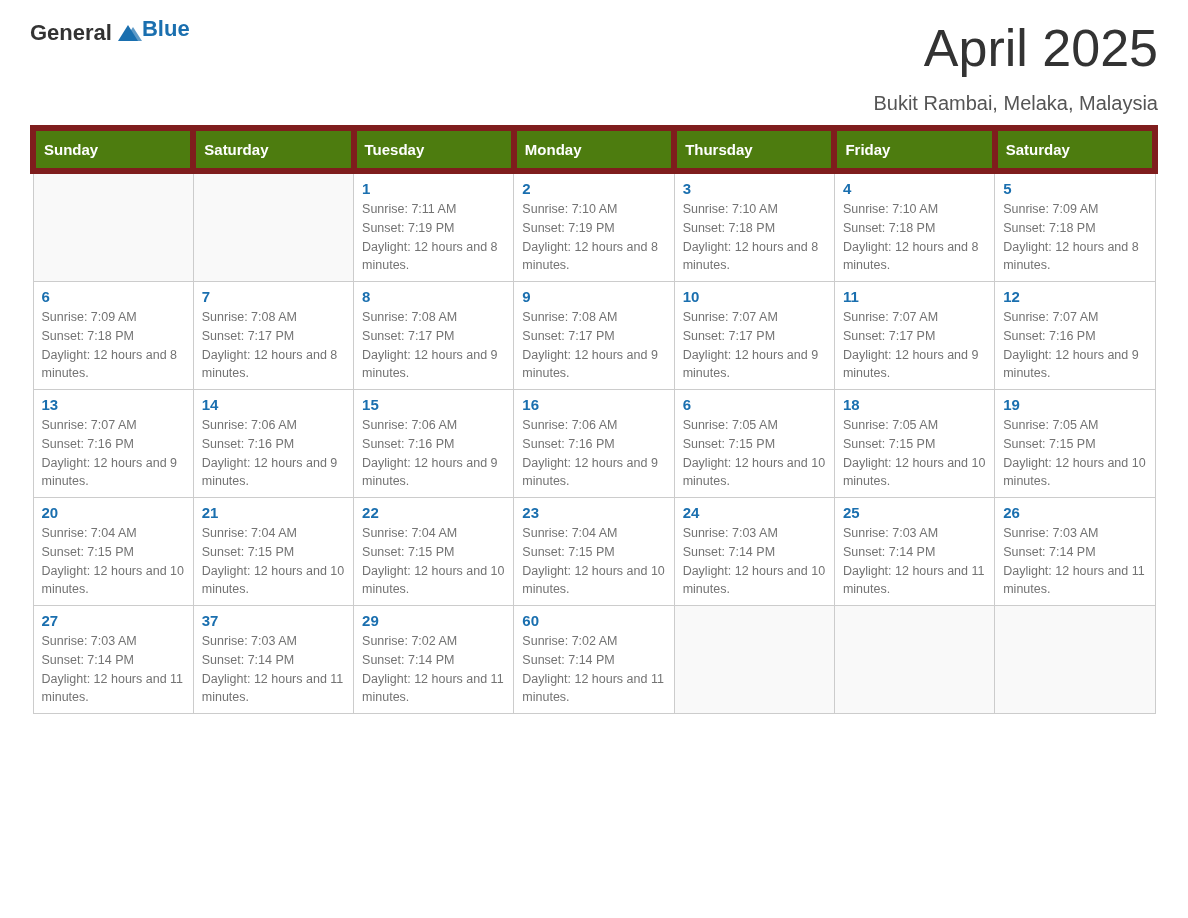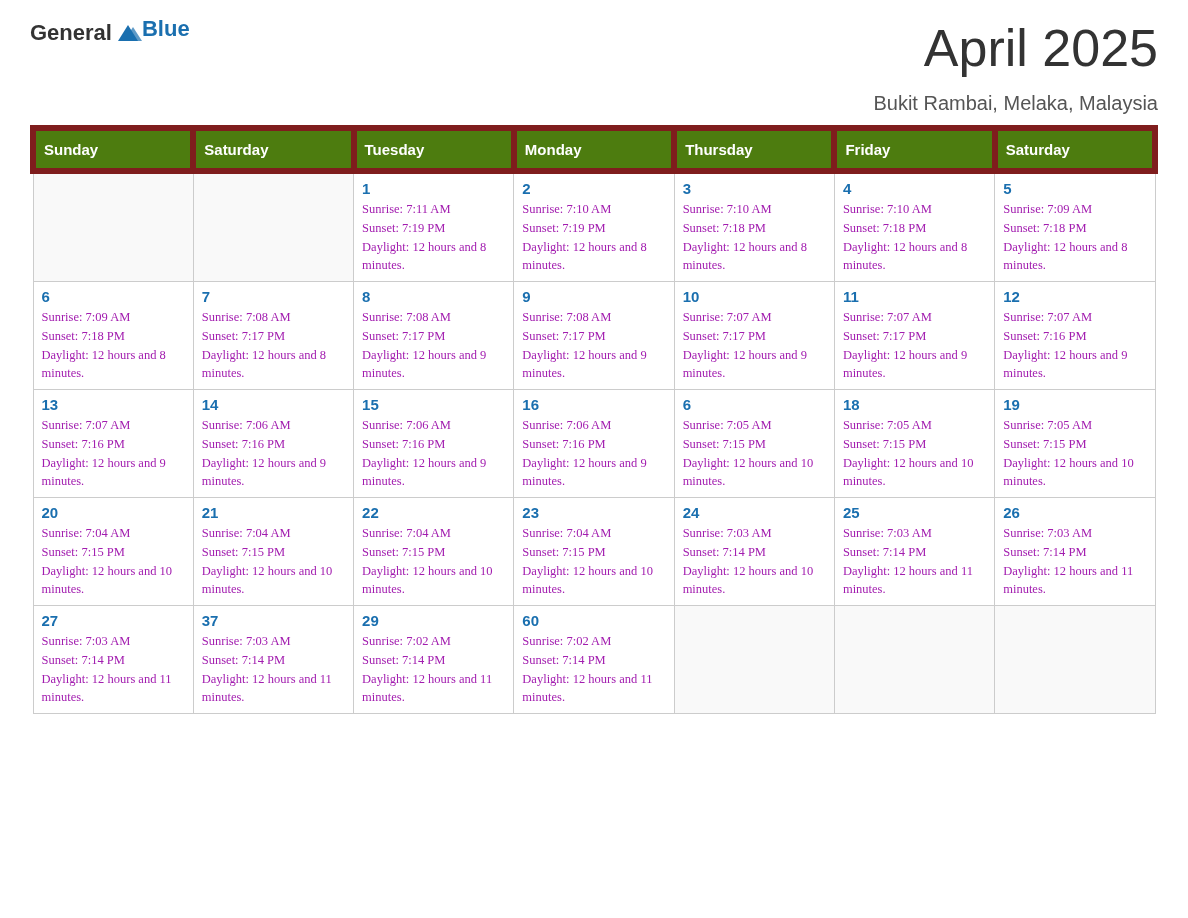--- a/index.html
+++ b/index.html
@@ -67,23 +67,22 @@
       color: #333;
     }
     .day-number {
       font-size: 15px;
       font-weight: bold;
       color: #1a6faf;
       margin-bottom: 3px;
     }
     .day-info {
       font-size: 12.5px;
-      color: #a21caf;
+      color: #737373;
       line-height: 1.5;
-      font-family: Liberation Serif, serif;
     }
     .empty-cell {
       background: #f9f9f9;
     }
     .calendar tr td {
       height: 105px;
     }
   </style>
 </head>
 <body>

